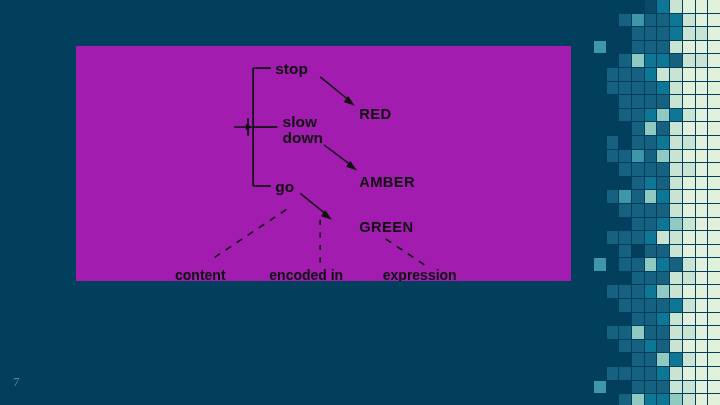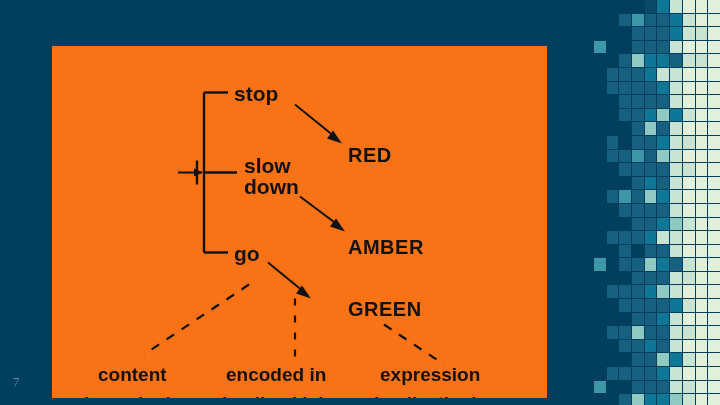--- a/index.html
+++ b/index.html
@@ -17,22 +17,22 @@
     display:grid;
     grid-template-columns:repeat(10,1fr);
     grid-auto-rows:12.6px;
     gap:1px;
     padding:0;
   }
   #mosaic i{display:block;width:100%;height:100%;}
 
   
   #panel{
-    position:absolute;left:52px;top:46px;width:495px;height:352px;
-    background:#f97316;
+    position:absolute;left:76px;top:46px;width:495px;height:235px;
+    background:#a21caf;
   }
   #panel svg{display:block;width:100%;height:100%;}
   .dtext{
     font-family:"Liberation Sans",sans-serif;
     fill:#111111;
     font-weight:700;
   }
   .t-lower{font-size:21px;}
   .t-upper{font-size:20px;letter-spacing:.5px;}
   .t-bottom{font-size:19px;}

